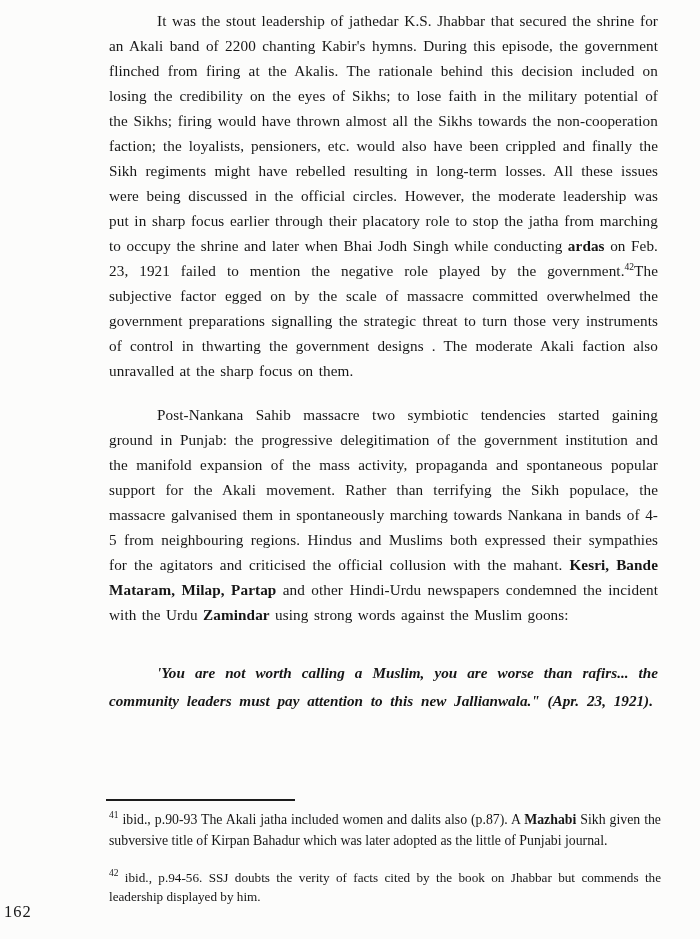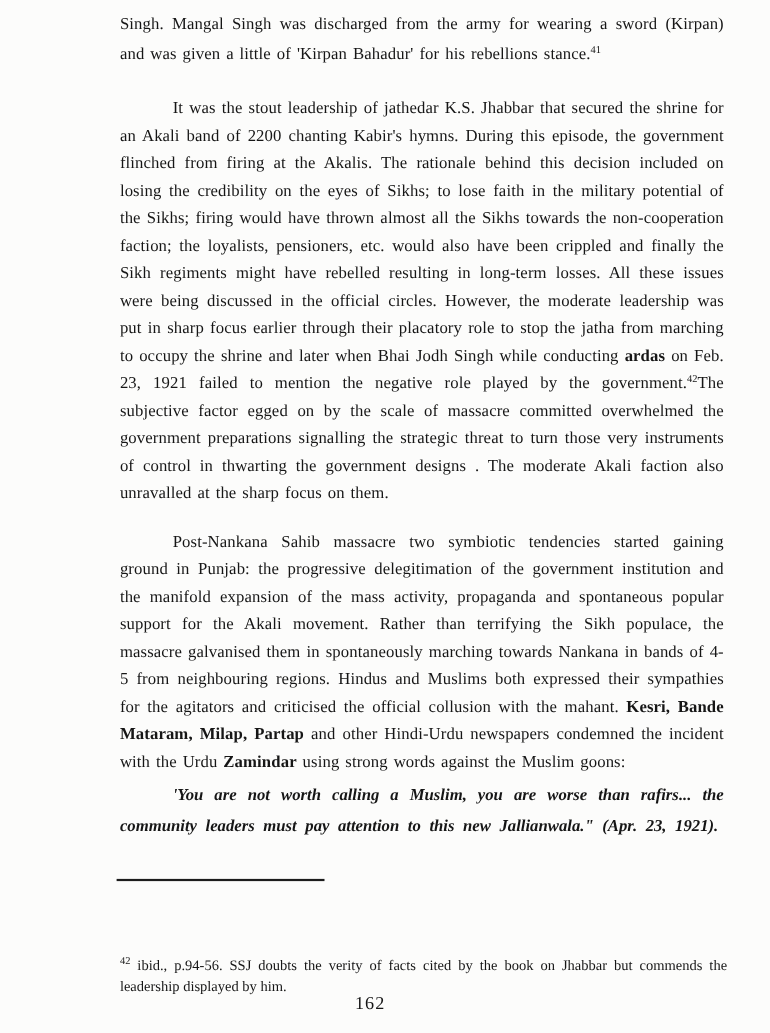--- a/index.html
+++ b/index.html
@@ -31,21 +31,21 @@
     word-spacing: 1.5px;
   }
   p.para.first {
     line-height: 28px;
     margin-bottom: 22px;
   }
   p.para.indent {
     text-indent: 48px;
   }
   #para-jhabbar { margin-bottom: 19px; }
-  #para-post-nankana { margin-bottom: 4px; }
+  #para-post-nankana { margin-bottom: 32px; }
   .quote {
     margin: 0;
     font-size: 15.2px;
     line-height: 28px;
     font-weight: bold;
     font-style: italic;
     text-align: justify;
     text-indent: 48px;
     word-spacing: 4px;
   }
@@ -63,52 +63,51 @@
     width: 552px;
     margin: 0;
     font-size: 13.8px;
     line-height: 20.5px;
     text-align: justify;
   }
   #footnote-41 { top: 810px; }
   #footnote-42 { top: 868px; font-size: 13.2px; line-height: 19px; }
   .page-number {
     position: absolute;
-    left: 17px;
+    left: 4px;
     top: 902px;
     width: 639px;
-    text-align: center;
     font-size: 16.5px;
     letter-spacing: 1px;
   }
   sup.fnref {
     font-size: 9.5px;
     line-height: 0;
     vertical-align: 6px;
     letter-spacing: 0;
   }
   .bi {
     font-weight: bold;
   }
 </style>
 </head>
 <body>
 
 <div class="page">
 
   <div class="body-text">
-    <p class="para first" id="para-continuation"><span>Singh. Mangal Singh was discharged from the army for wearing a sword (Kirpan) and was given a little of 'Kirpan Bahadur' for his rebellions stance.</span><sup class="fnref">41</sup></p>
 
     <p class="para indent" id="para-jhabbar"><span>It was the stout leadership of jathedar K.S. Jhabbar that secured the shrine for an Akali band of 2200 chanting Kabir's hymns. During this episode, the government flinched from firing at the Akalis. The rationale behind this decision included on losing the credibility on the eyes of Sikhs; to lose faith in the military potential of the Sikhs; firing would have thrown almost all the Sikhs towards the non-cooperation faction; the loyalists, pensioners, etc. would also have been crippled and finally the Sikh regiments might have rebelled resulting in long-term losses. All these issues were being discussed in the official circles. However, the moderate leadership was put in sharp focus earlier through their placatory role to stop the jatha from marching to occupy the shrine and later when Bhai Jodh Singh while conducting </span><span class="bi">ardas</span><span> on Feb. 23, 1921 failed to mention the negative role played by the government.</span><sup class="fnref">42</sup><span>The subjective factor egged on by the scale of massacre committed overwhelmed the government preparations signalling the strategic threat to turn those very instruments of control in thwarting the government designs . The moderate Akali faction also unravalled at the sharp focus on them.</span></p>
 
     <p class="para indent" id="para-post-nankana"><span>Post-Nankana Sahib massacre two symbiotic tendencies started gaining ground in Punjab: the progressive delegitimation of the government institution and the manifold expansion of the mass activity, propaganda and spontaneous popular support for the Akali movement. Rather than terrifying the Sikh populace, the massacre galvanised them in spontaneously marching towards Nankana in bands of 4-5 from neighbouring regions. Hindus and Muslims both expressed their sympathies for the agitators and criticised the official collusion with the mahant. </span><span class="bi">Kesri, Bande Mataram, Milap, Partap</span><span> and other Hindi-Urdu newspapers condemned the incident with the Urdu </span><span class="bi">Zamindar</span><span> using strong words against the Muslim goons:</span></p>
 
     <p class="quote" id="block-quote"><span>'You are not worth calling a Muslim, you are worse than rafirs... the community leaders must pay attention to this new Jallianwala." (Apr. 23, 1921).</span></p>
   </div>
 
   <div class="footnote-rule"></div>
 
+  <p class="footnote" id="footnote-41"><sup class="fnref">41</sup><span> ibid., p.90-93 The Akali jatha included women and dalits also (p.87). A </span><span class="bi">Mazhabi</span><span> Sikh given the subversive title of Kirpan Bahadur which was later adopted as the little of Punjabi journal.</span></p>
 
   <p class="footnote" id="footnote-42"><sup class="fnref">42</sup><span> ibid., p.94-56. SSJ doubts the verity of facts cited by the book on Jhabbar but commends the leadership displayed by him.</span></p>
 
   <div class="page-number">162</div>
 
 </div>
 
 </body></html>

